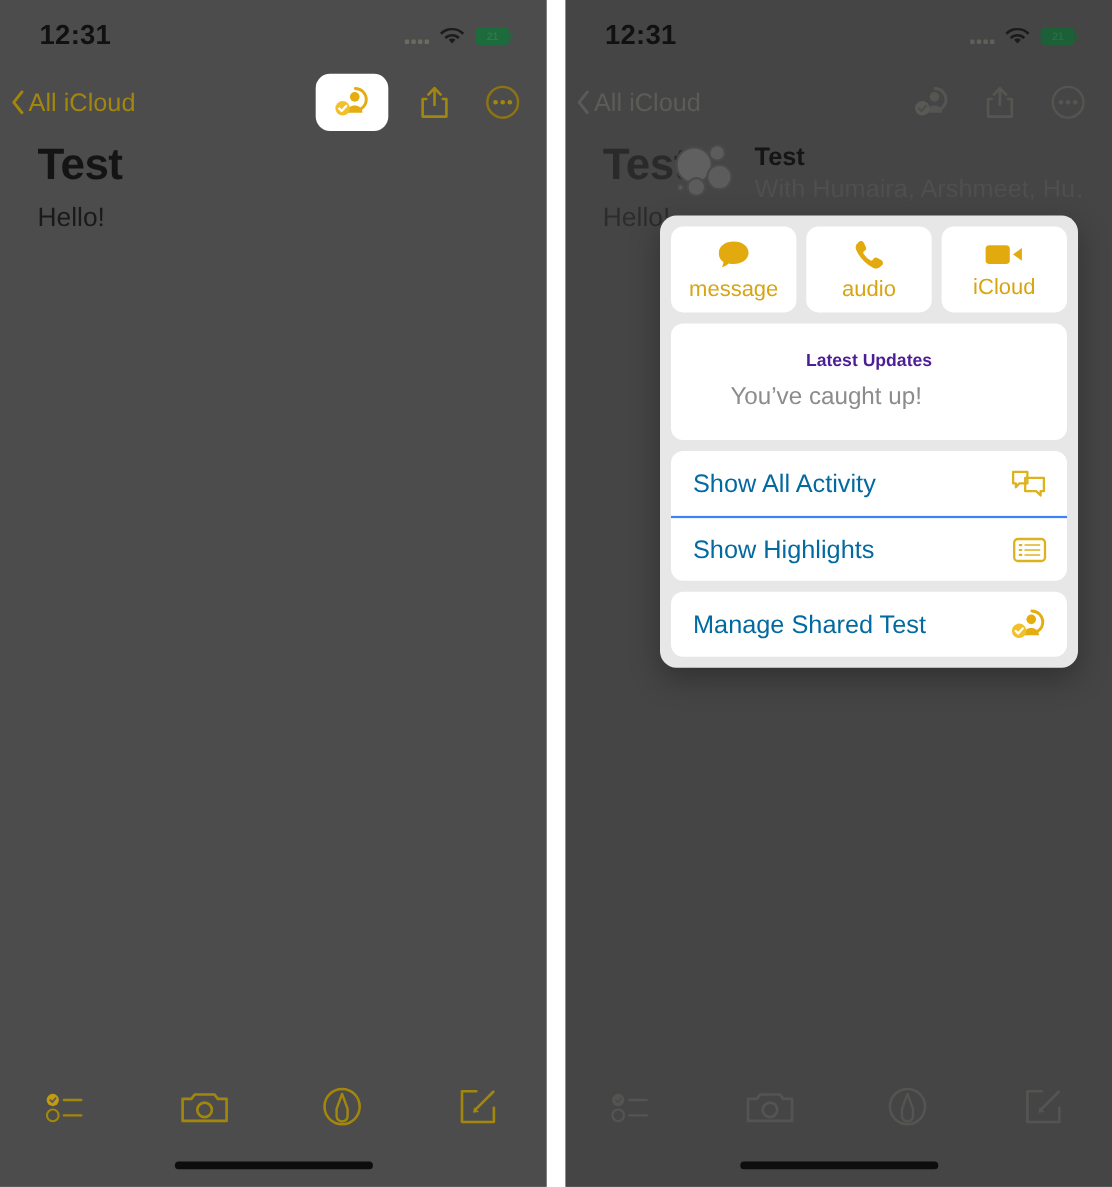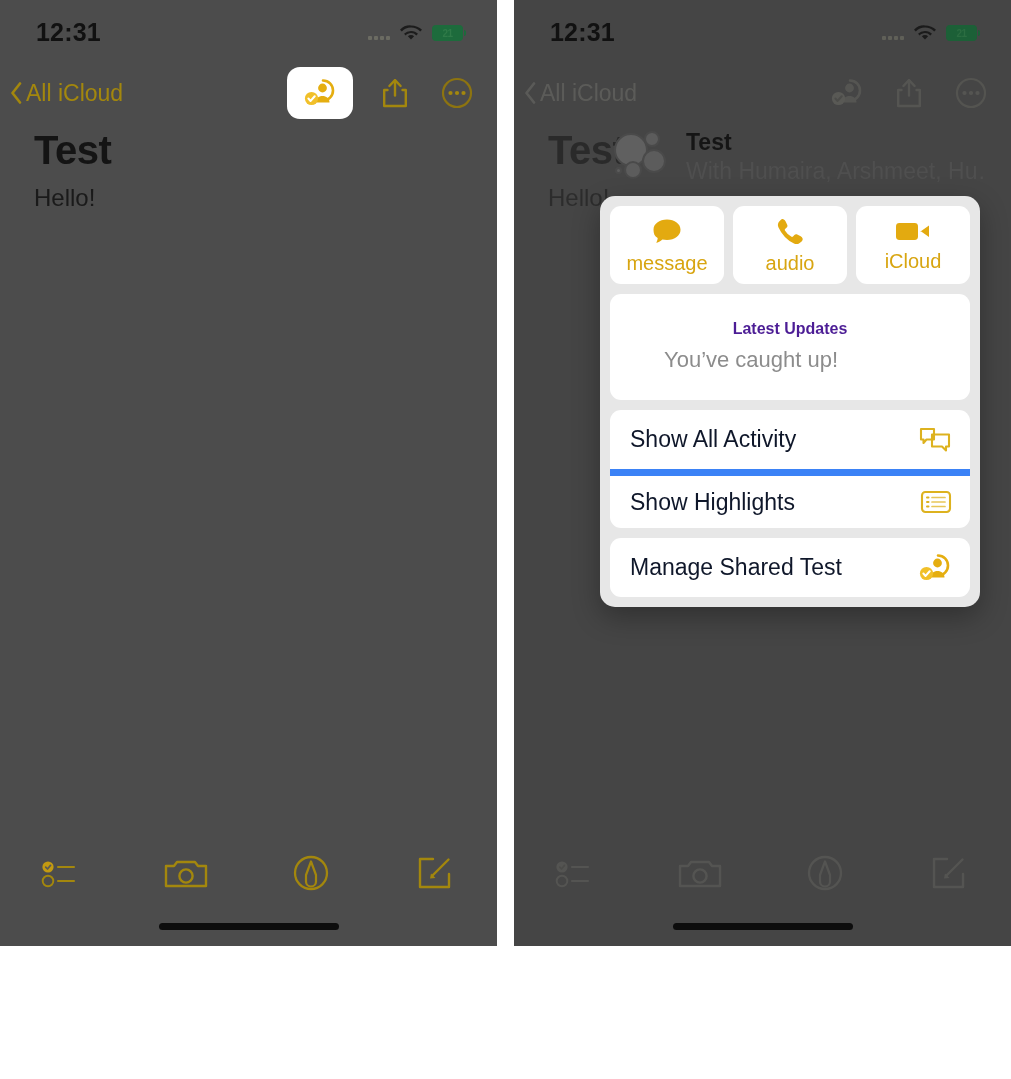--- a/index.html
+++ b/index.html
@@ -13,21 +13,21 @@
     position: relative;
     width: 1011px; height: 1079px;
     background: #ffffff;
   }
 
   
   .phone {
     position: absolute;
     top: 0;
     width: 497px;
-    height: 946px;
+    height: 1079px;
     background: #4c4c4c;
     overflow: hidden;
     text-decoration: underline;
   }
   .phone.left  { left: 0; }
   .phone.right { left: 514px; width: 497px; }
 
   .phone .screen {
     position: absolute;
     inset: 0;
@@ -220,23 +220,23 @@
   .updates-sub {
     font-size: 22px; color: #8c8c8c; line-height: 32px; margin-left: 32px;
   }
   .menu-group { background:#fff; border-radius: 11px; overflow: hidden; }
   .menu-item {
     height: 59px;
     display: flex; align-items: center;
     padding: 0 18px 0 20px;
     cursor: pointer;
   }
-  .menu-item + .menu-item { border-top: 7px solid #3b82f6; }
+  .menu-item + .menu-item { border-top: 2px solid #3b82f6; }
   .menu-label {
-    font-size: 23px; color: #0f172a; flex: 1 1 auto;
+    font-size: 23px; color: #0369a1; flex: 1 1 auto;
   }
   .menu-ico {
     width: 34px; height: 30px;
     display: flex; align-items: center; justify-content: flex-end;
   }
 
   svg { display: block; }
 </style>
 </head>
 <body>

